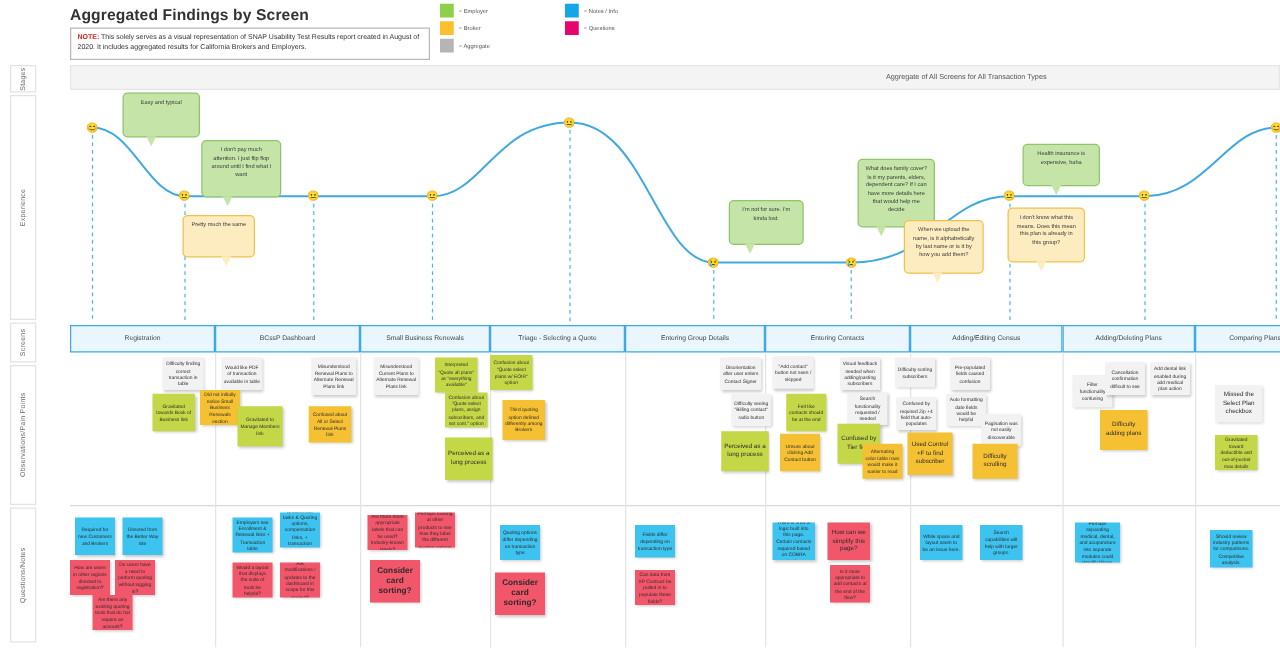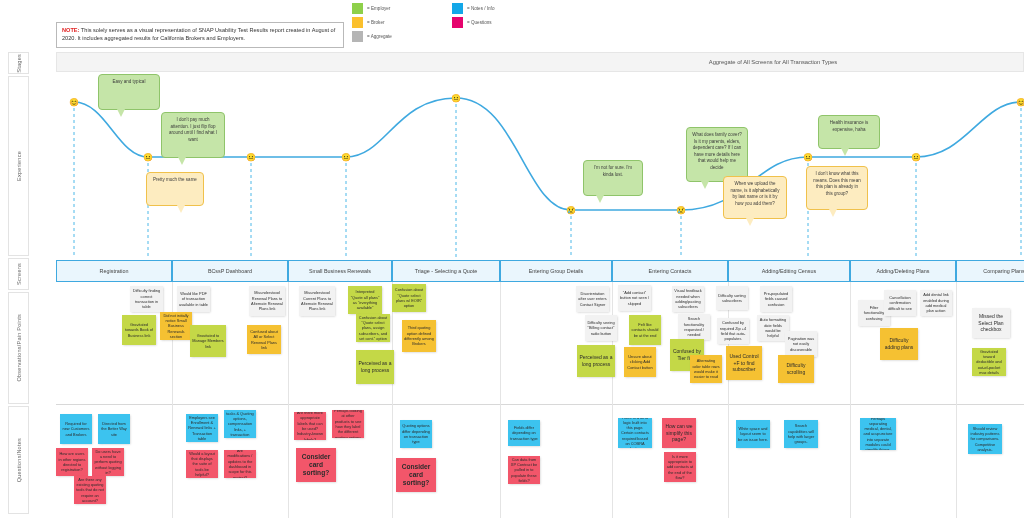--- a/index.html
+++ b/index.html
@@ -108,20 +108,21 @@
   .n-yellow { background:#f5c132; }
   .n-blue   { background:#3cc3ef; }
   .n-pink   { background:#f2566a; }
   .n-big { font-size:6.6px; font-weight:bold; line-height:1.25; }
   .n-med { font-size:5px; }
 </style>
 </head>
 <body>
 
 <div id="header">
+  <div id="title">Aggregated Findings by Screen</div>
   <div id="note-box">
     <span class="nlabel">NOTE:</span><span> This solely serves as a visual representation of SNAP Usability Test Results report created in August of 2020. It includes aggregated results for California Brokers and Employers.</span>
   </div>
   <div id="legend">
       <div class="lg-item" style="left: 0px; top: 0px;">
         <span class="lg-sw" style="background: rgb(142, 208, 74);"></span>
         <span class="lg-tx">= Employer</span>
       </div>
       <div class="lg-item" style="left: 0px; top: 14px;">
         <span class="lg-sw" style="background: rgb(251, 192, 45);"></span>

